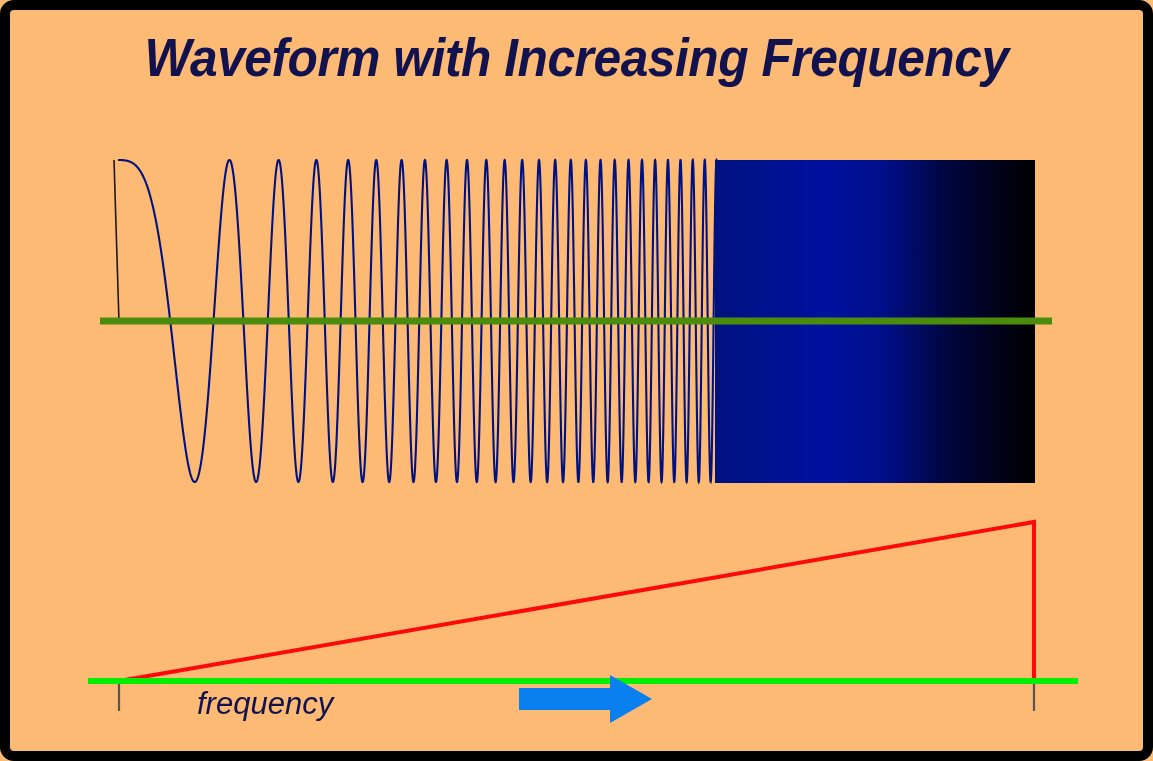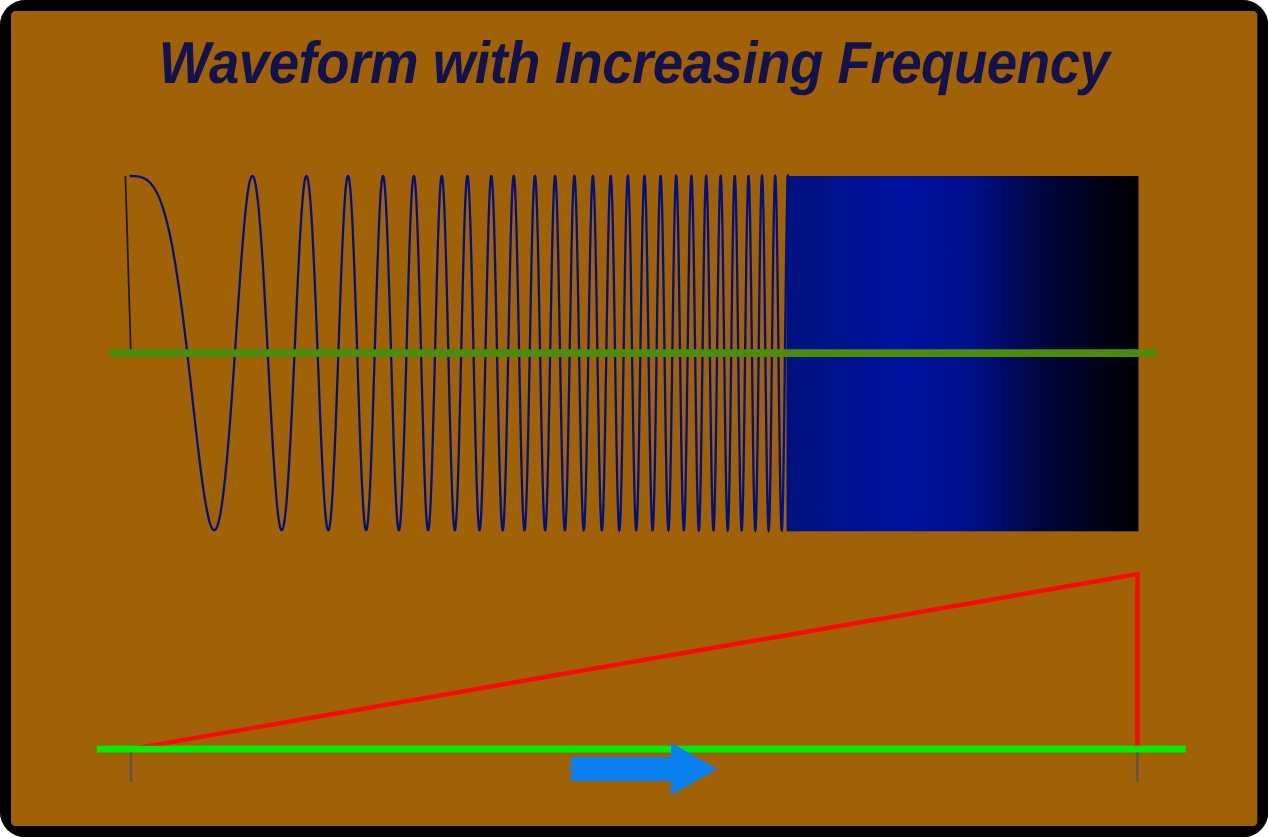--- a/index.html
+++ b/index.html
@@ -59,21 +59,21 @@
     font-style: italic;
     font-weight: normal;
     font-size: 31px;
     line-height: 36px;
     white-space: nowrap;
   }
 </style>
 </head>
 <body>
 
-<div id="stage" style="background: #a16207; border-radius: 23px;">
+<div id="stage" style="background: #fdba74;">
 
   <div id="title" style="color: rgb(18, 18, 79);">Waveform with Increasing Frequency</div>
 
   <svg class="panel-svg" id="waveform-panel" viewBox="0 0 1153 761" xmlns="http://www.w3.org/2000/svg">
     <defs>
       <linearGradient id="blockFade" x1="0" y1="0" x2="1" y2="0">
         <stop offset="0%" stop-color="#00127f"></stop>
         <stop offset="34%" stop-color="#0011a0"></stop>
         <stop offset="52%" stop-color="#000f8a"></stop>
         <stop offset="72%" stop-color="#000640"></stop>
@@ -96,16 +96,17 @@
     <polyline id="ramp-line" points="119,681 1034,522 1034,681" fill="none" stroke="#fa0a0a" stroke-width="4" stroke-linejoin="miter" stroke-linecap="butt"></polyline>
 
     <line id="tick-left" x1="119" y1="683" x2="119" y2="711" stroke="#565656" stroke-width="2.2"></line>
     <line id="tick-right" x1="1034" y1="683" x2="1034" y2="711" stroke="#565656" stroke-width="2.2"></line>
 
     <line id="freq-axis" x1="88" y1="681" x2="1078" y2="681" stroke="#00ee00" stroke-width="6" stroke-linecap="butt"></line>
 
     <polygon id="direction-arrow" points="519,688 610,688 610,675 652,699 610,723 610,710 519,710" fill="#0a7ff0"></polygon>
   </svg>
 
+  <div id="freq-label" style="color: rgb(18, 18, 79);">frequency</div>
 
   <div id="frame" style="border-color: rgb(0, 0, 0);"></div>
 
 </div>
 
 </body></html>

